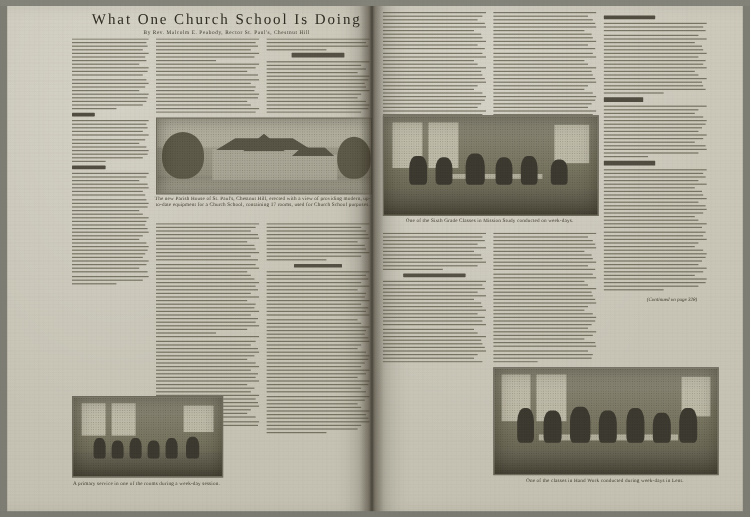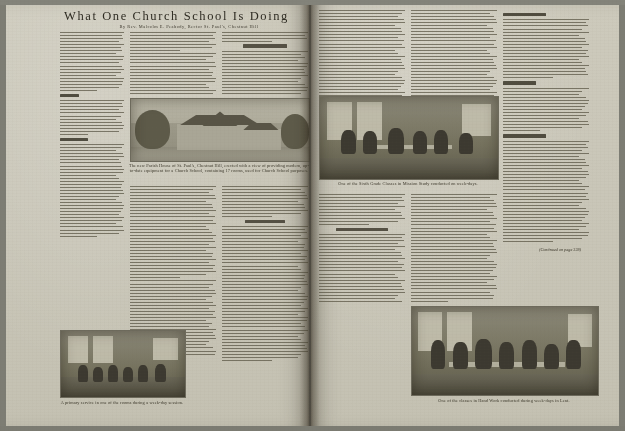--- a/index.html
+++ b/index.html
@@ -43,21 +43,21 @@
   .grain{
     position:absolute;inset:0;pointer-events:none;opacity:.5;
     background-image:
       repeating-linear-gradient(0deg, rgba(120,110,90,.05) 0 1px, rgba(255,255,255,0) 1px 3px),
       repeating-linear-gradient(90deg, rgba(120,110,90,.04) 0 1px, rgba(255,255,255,0) 1px 4px);
   }
 
   
   .headline{
     position:absolute;left:60px;top:9px;width:250px;
-    text-align:left;
+    text-align:center;
     font-size:12.5px;letter-spacing:1.6px;
     color:#2e2b22;white-space:nowrap;
   }
   .byline{
     position:absolute;left:60px;top:24px;width:250px;
     text-align:center;
     font-size:4.4px;letter-spacing:.5px;
     color:#3b372c;white-space:nowrap;
   }
 

